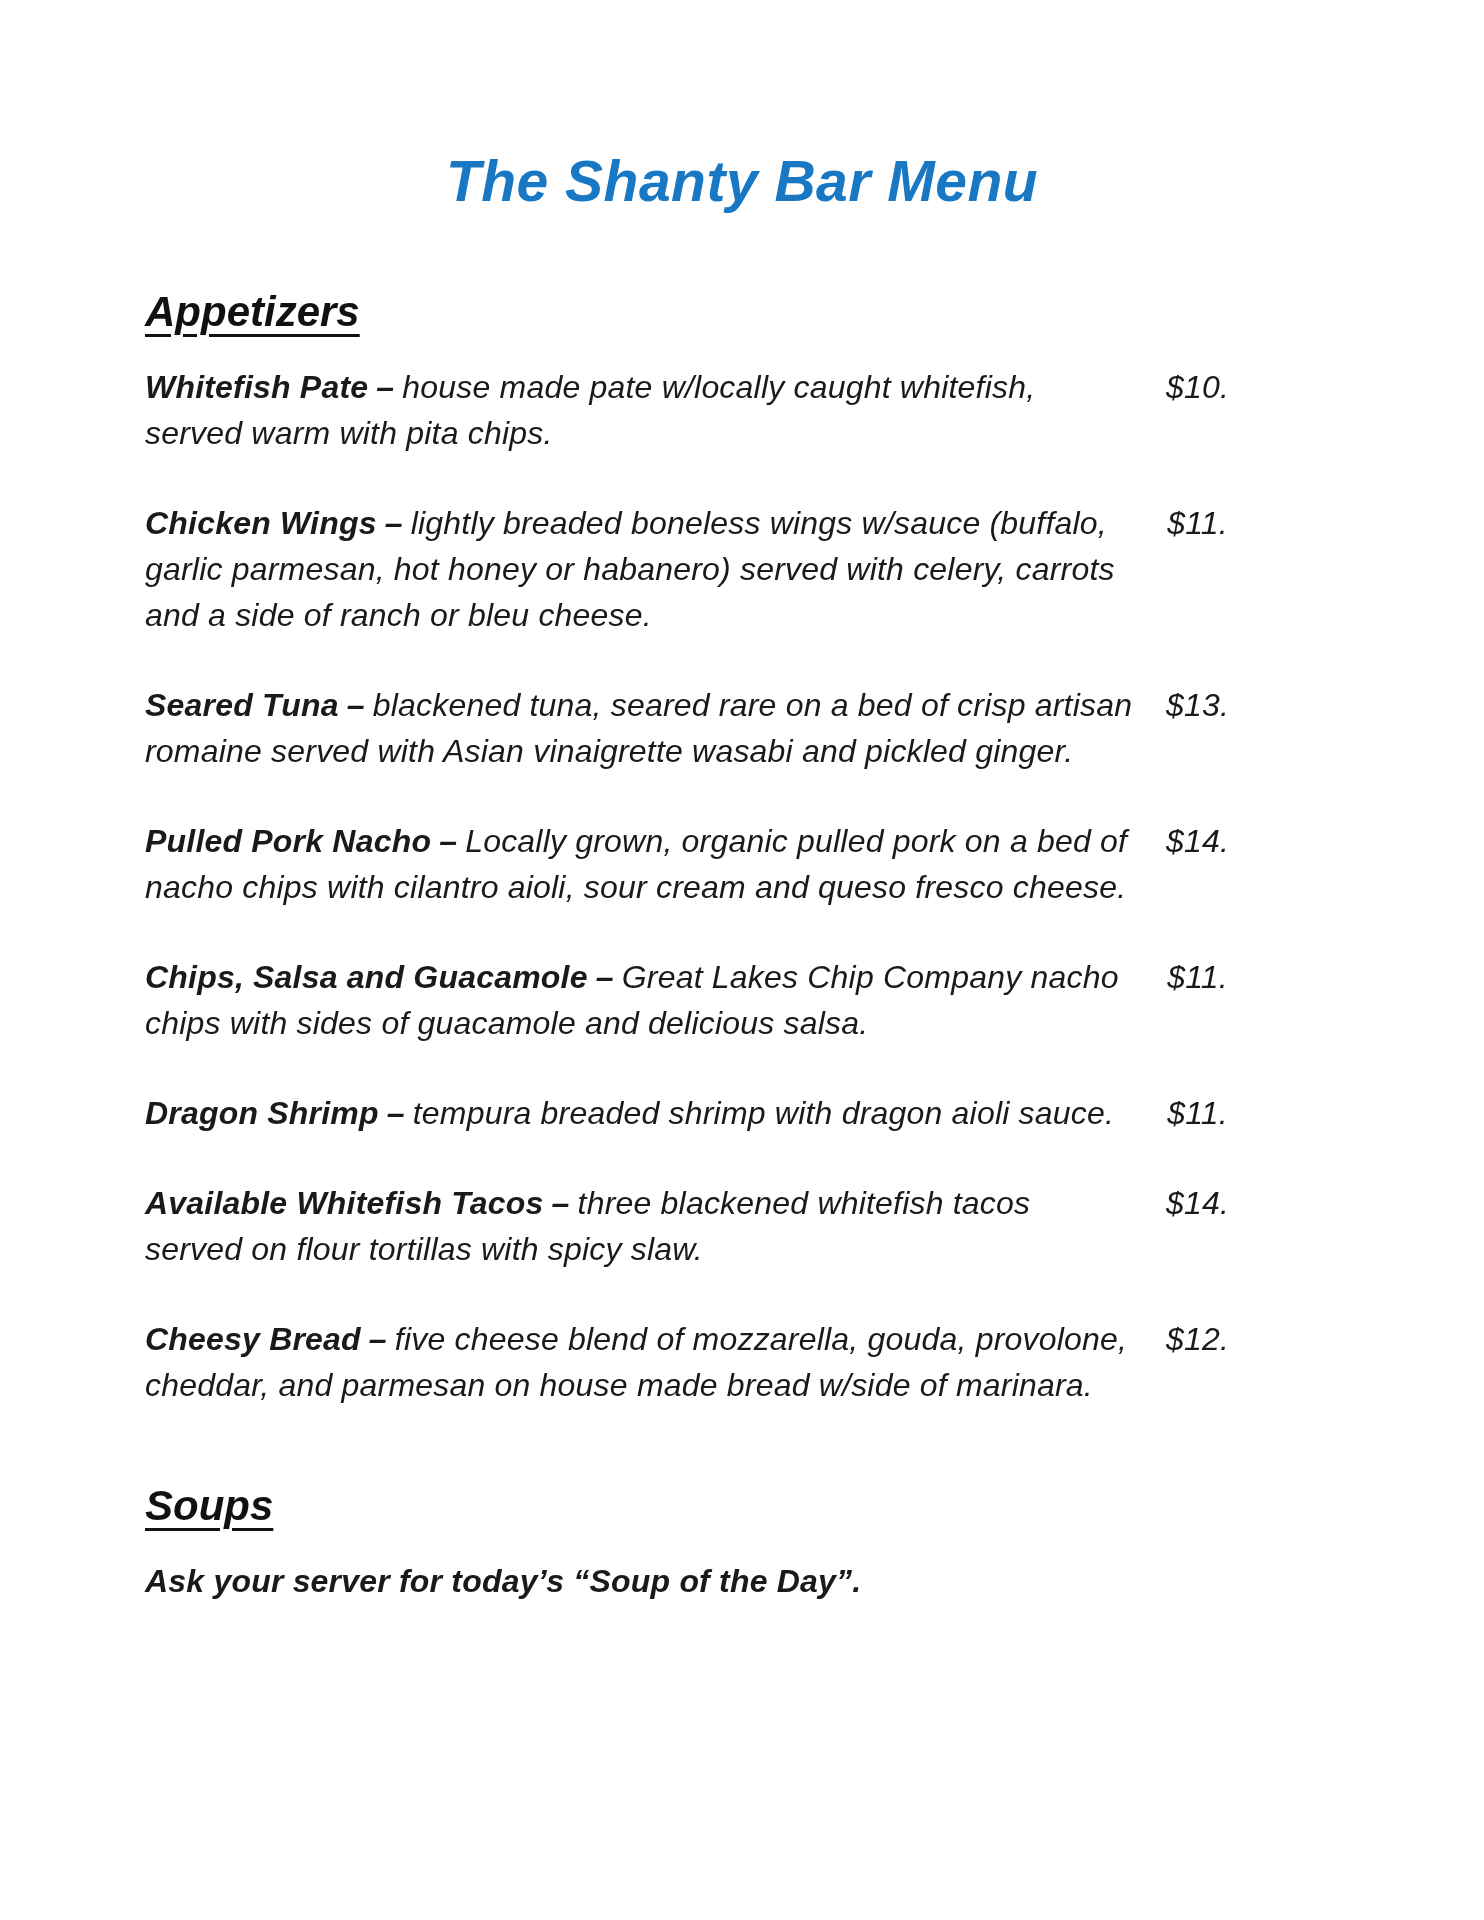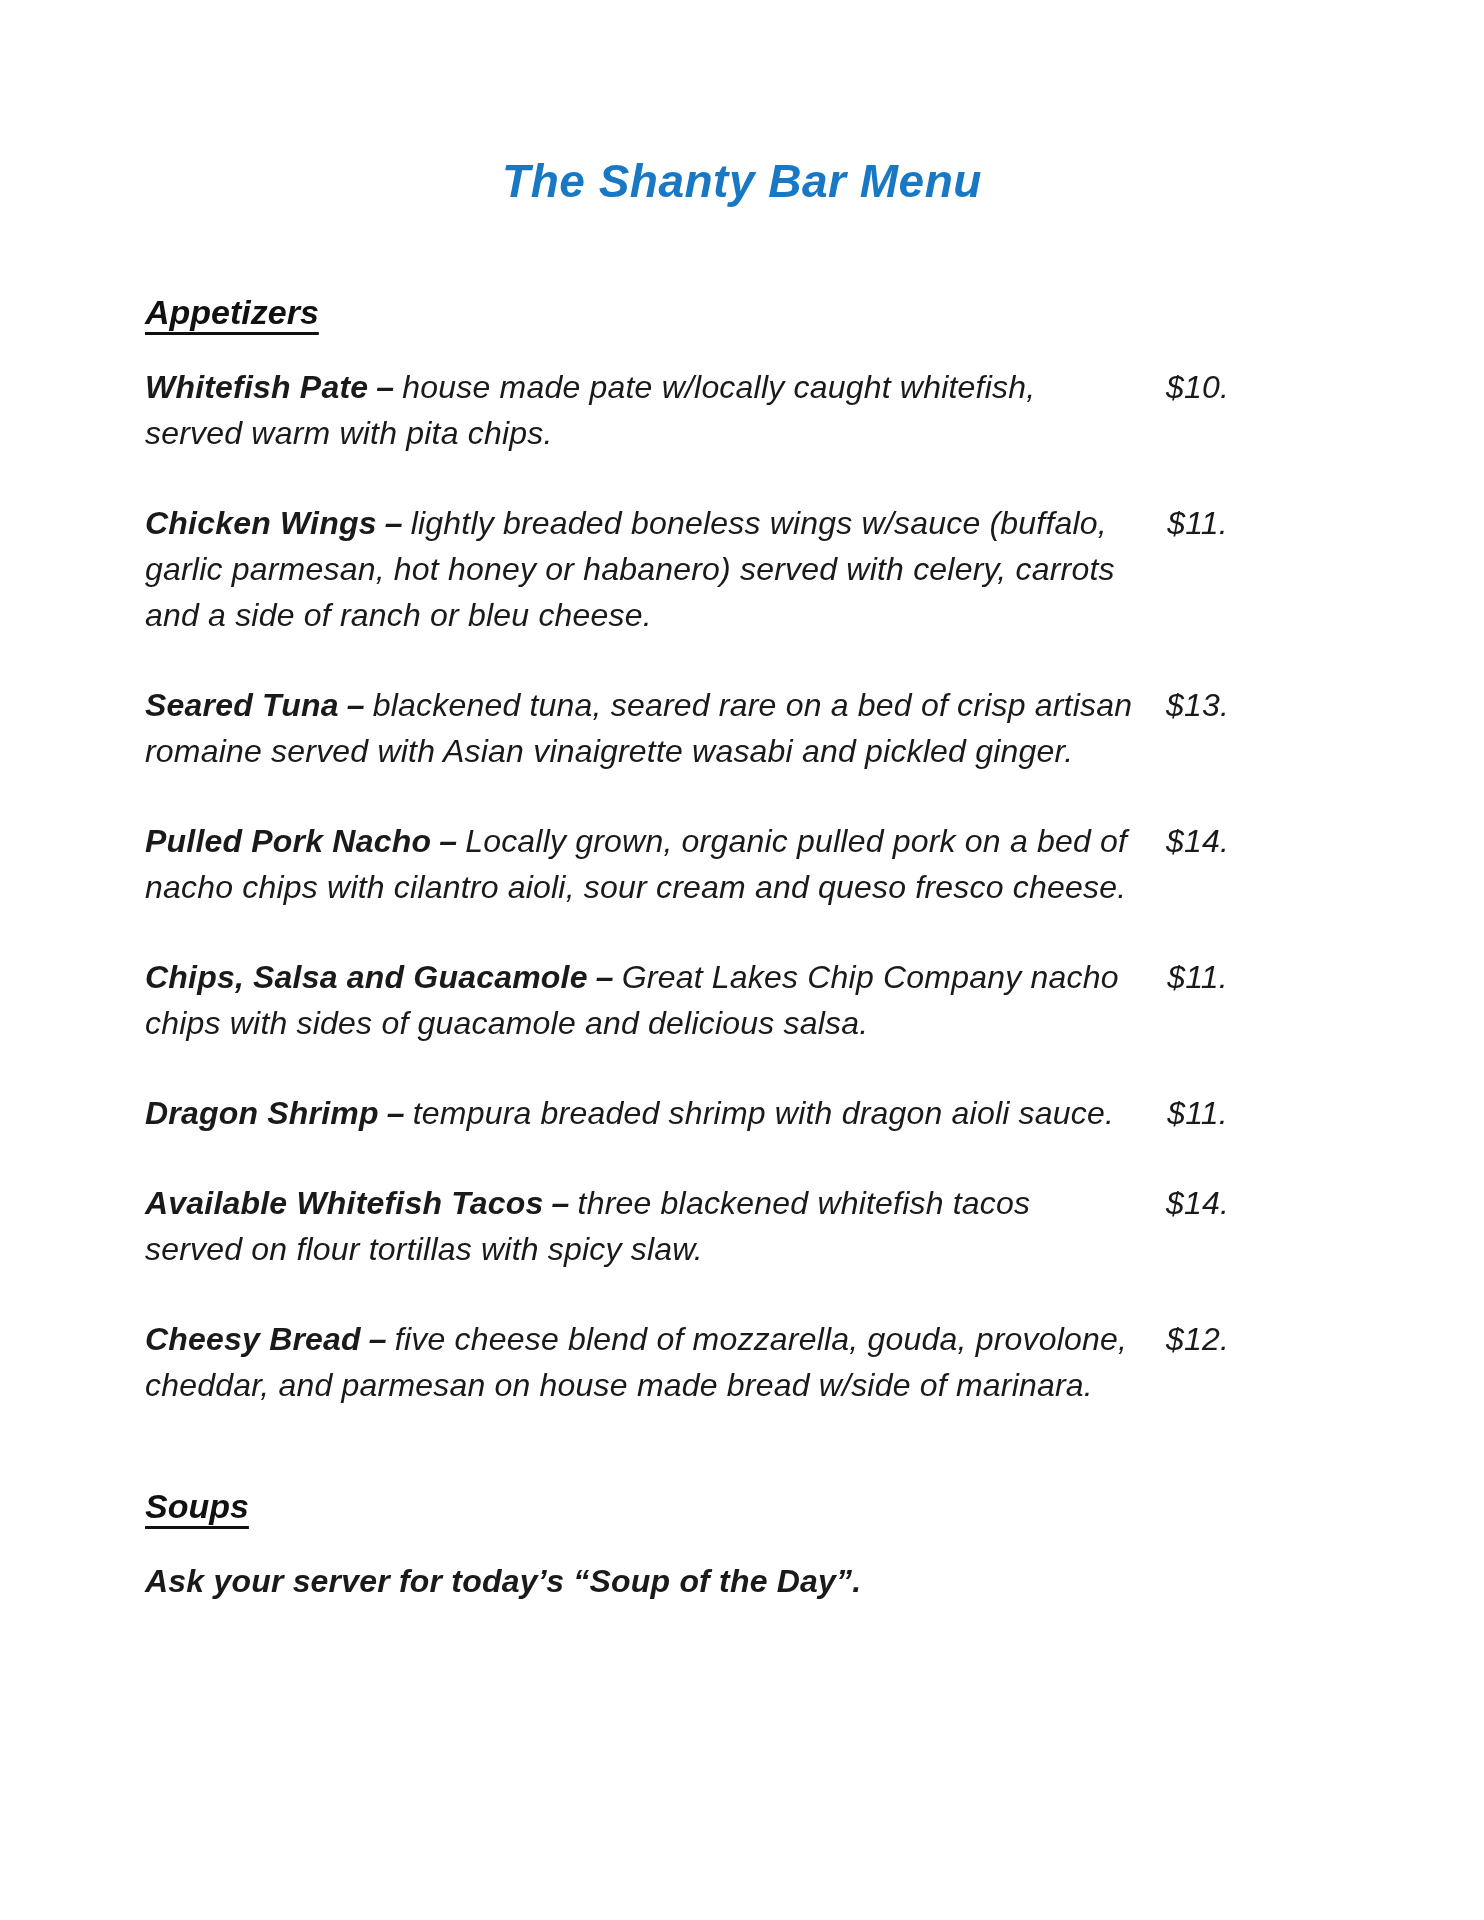--- a/index.html
+++ b/index.html
@@ -15,33 +15,33 @@
   .page {
     width: 1484px;
     height: 1920px;
     font-style: italic;
   }
   .page-title {
     margin: 0;
     padding-top: 148px;
     width: 1484px;
     text-align: center;
-    font-size: 46px;
+    font-size: 57px;
     line-height: 66px;
     font-weight: bold;
     font-style: italic;
     letter-spacing: 0.5px;
   }
   .content {
     margin-left: 145px;
     width: 1100px;
   }
   .section-heading {
     margin: 72px 0 26px 0;
-    font-size: 34px;
+    font-size: 42px;
     line-height: 52px;
     font-weight: bold;
     font-style: italic;
     color: #111111;
     text-decoration: underline;
     text-decoration-thickness: 3px;
     text-underline-offset: 8px;
   }
   .item {
     display: flex;

